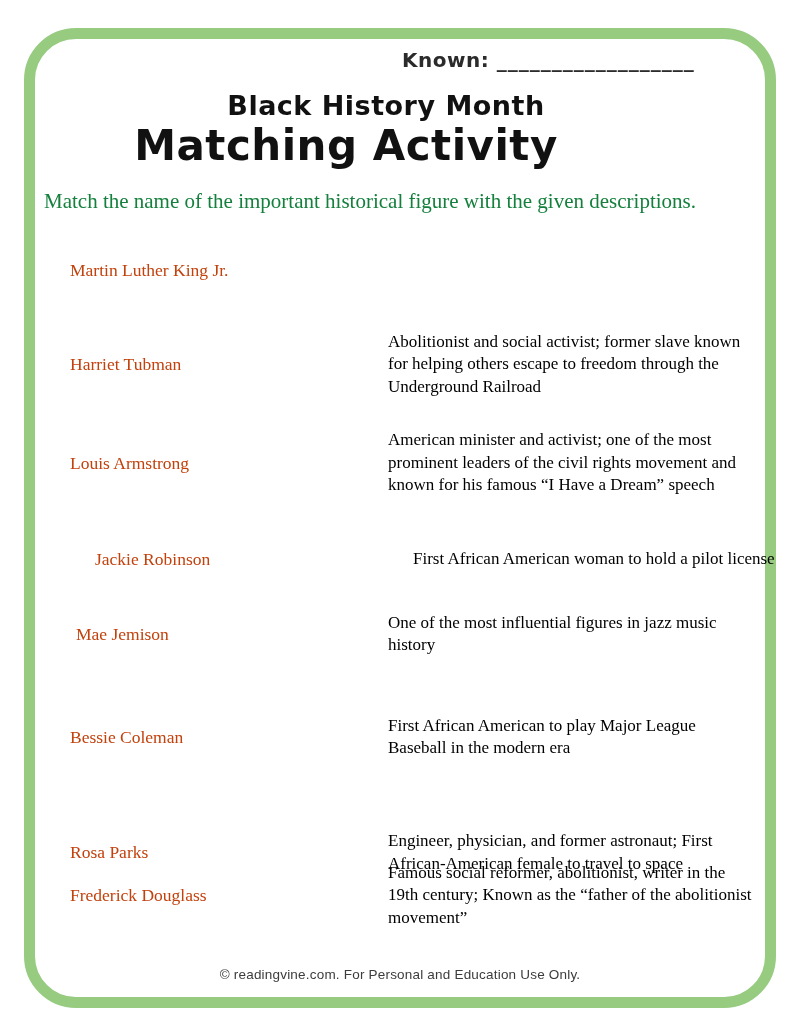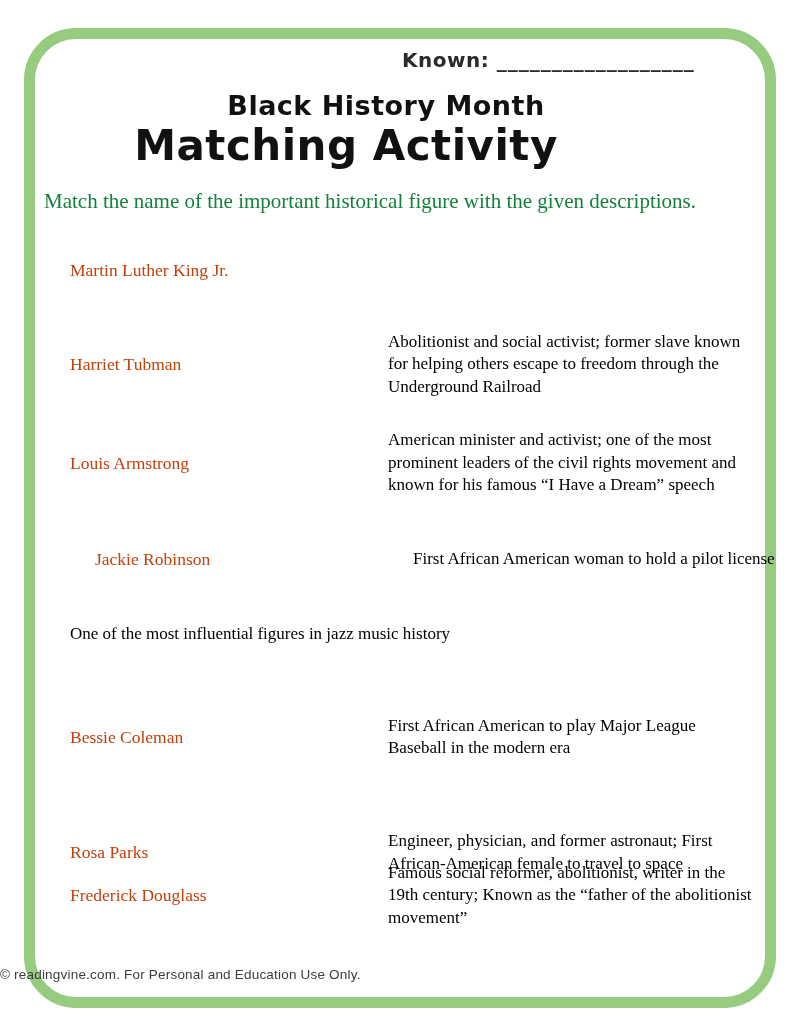--- a/index.html
+++ b/index.html
@@ -99,20 +99,21 @@
   .row5 { top: 611px; height: 46px; }
   .row6 { top: 714px; height: 46px; }
   .row7 { top: 818px; height: 69px; }
   .row8 { top: 861px; height: 69px; }
   .row5 .name-col { padding-left: 6px; }
 
   
   .footer {
     position: absolute;
     left: 0; top: 967px; width: 800px;
+    text-align: center;
     font-family: "Liberation Sans", sans-serif;
     font-size: 13.5px;
     color: #3c3c3c;
     letter-spacing: 0.2px;
   }
 </style>
 </head>
 <body>
 
 <div class="page">
@@ -142,20 +143,21 @@
     <div class="name-col">Louis Armstrong</div>
     <div class="desc-col">American minister and activist; one of the most prominent leaders of the civil rights movement and known for his famous “I Have a Dream” speech</div>
   </div>
 
   <div class="row row4">
     <div class="name-col">Jackie Robinson</div>
     <div class="desc-col">First African American woman to hold a pilot license</div>
   </div>
 
   <div class="row row5">
+    <div class="name-col">Mae Jemison</div>
     <div class="desc-col">One of the most influential figures in jazz music history</div>
   </div>
 
   <div class="row row6">
     <div class="name-col">Bessie Coleman</div>
     <div class="desc-col">First African American to play Major League Baseball in the modern era</div>
   </div>
 
   <div class="row row7">
     <div class="name-col">Rosa Parks</div>

